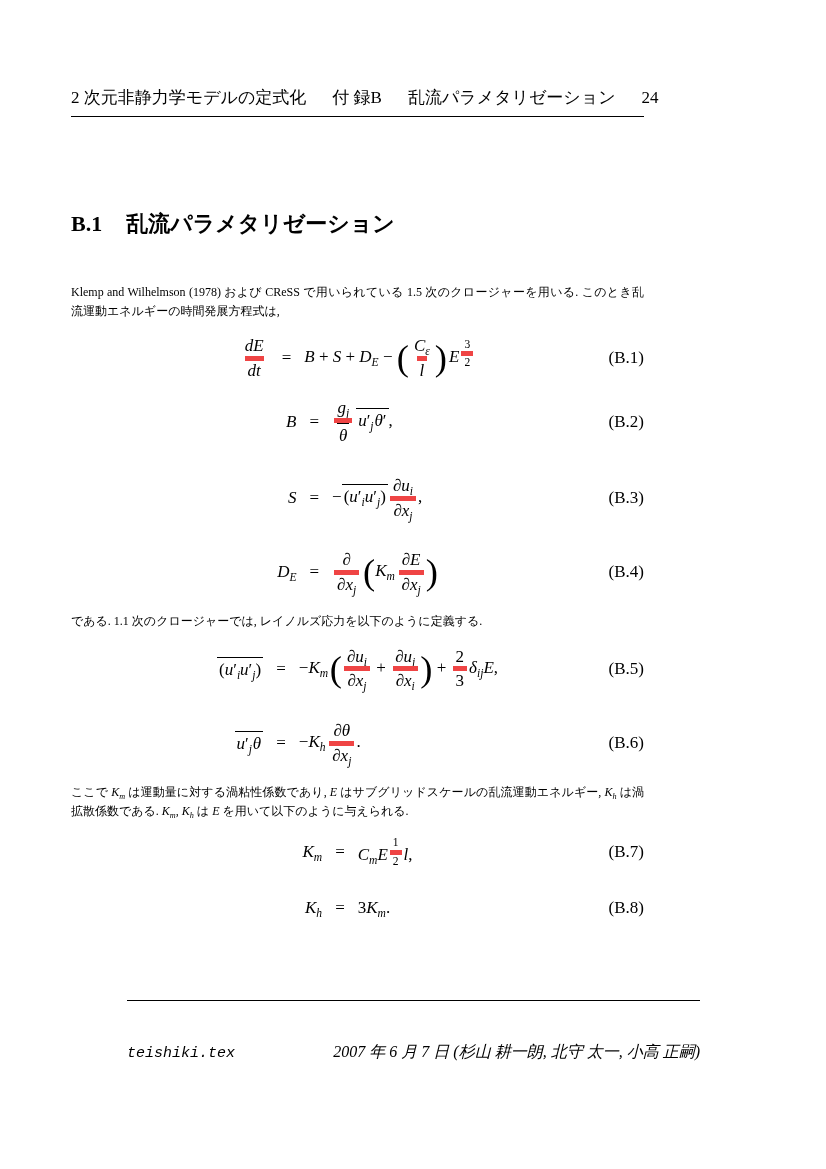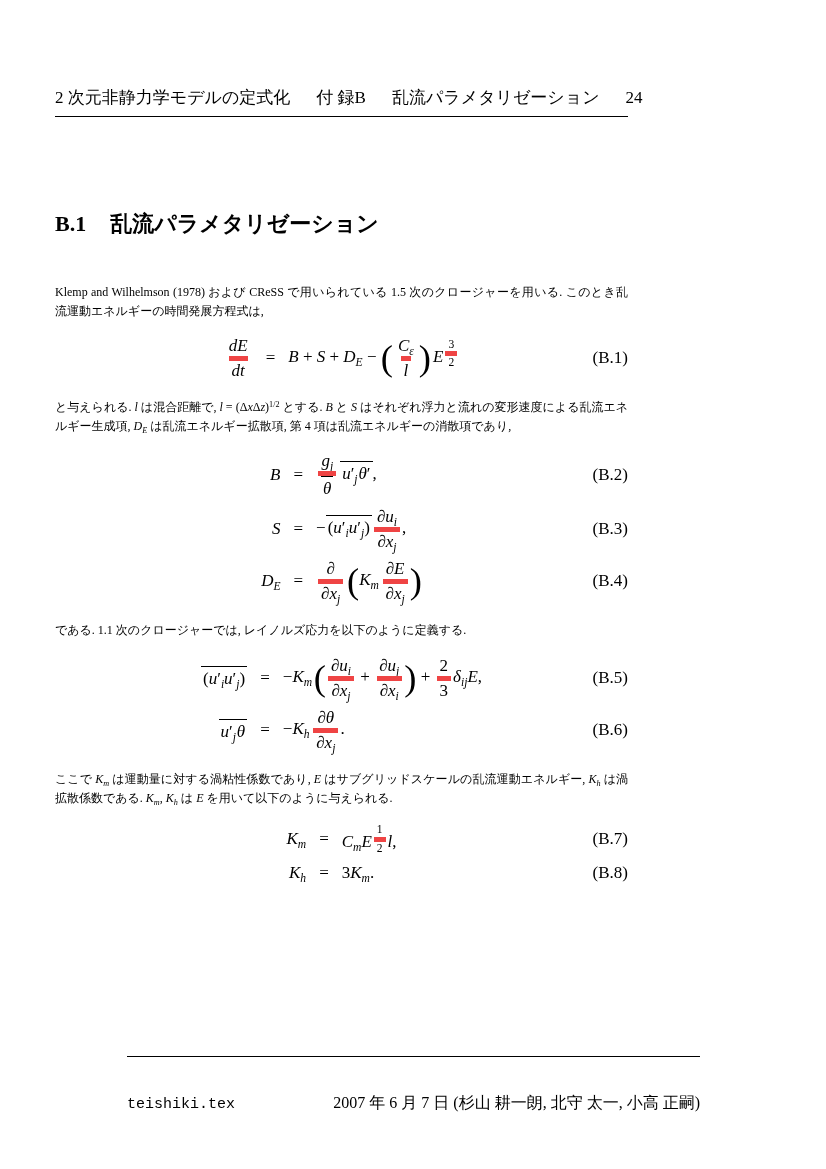--- a/index.html
+++ b/index.html
@@ -2,21 +2,21 @@
 <html lang="ja"><head>
 <meta charset="utf-8">
 <style>
   html,body{margin:0;padding:0;}
   body{
     width:826px;height:1169px;background:#ffffff;color:#000;
     font-family:"Liberation Serif","DejaVu Serif",serif;
     position:relative;overflow:hidden;
     -webkit-font-smoothing:antialiased;
   }
-  .content{width:573px;margin-left:55px;padding-top:86px;font-family:Liberation Serif, serif;}
+  .content{width:573px;margin-left:71px;padding-top:86px;font-family:Liberation Serif, serif;}
 
   
   .runhead{
     display:flex;align-items:baseline;font-size:17px;
     border-bottom:1px solid #000;padding-bottom:7px;
   }
   .runhead .seg{margin-right:26px;white-space:nowrap;}
   .runhead .pageno{margin-left:auto;margin-right:0;}
 
   
@@ -48,33 +48,33 @@
     vertical-align:middle;text-align:center;margin:0 2px;line-height:1.15;
   }
   .mfrac > .num{padding:0 3px;}
   .mfrac > .den{border-top:5px solid #ef4444;padding:0 3px;}
   .movl{display:inline-block;border-top:1px solid #000;padding:1px 2px 0 2px;line-height:1.25;}
   .mbig{font-size:215%;line-height:0;vertical-align:middle;display:inline-block;font-weight:300;}
 
   
   .eqgrid{
     display:grid;grid-template-columns:1fr max-content max-content max-content 1fr;
-    align-items:center;row-gap:8px;margin:16px 0 18px 0;font-size:17px;
+    align-items:center;row-gap:30px;margin:16px 0 18px 0;font-size:17px;
   }
   .eqgrid .lhs{justify-self:end;text-align:right;}
   .eqgrid .rel{padding:0 13px;}
   .eqgrid .rhs{justify-self:start;}
   .eqgrid .lab{justify-self:end;}
   .eqgrid .gsp{min-width:1px;}
 
   
   .pagefoot{
-    position:absolute;left:127px;top:1056px;width:573px;
-    border-top:1px solid #000;
-    display:flex;align-items:baseline;font-size:16px;
+    position:absolute;left:127px;top:1000px;width:573px;
+    border-top:1px solid #000;padding-top:5px;
+    display:flex;align-items:baseline;font-size:16px;font-style:italic;
   }
   .pagefoot .fleft{font-family:"Liberation Mono","DejaVu Sans Mono",monospace;font-size:15px;}
   .pagefoot .fright{margin-left:auto;white-space:nowrap;margin-top:36px;}
 </style>
 </head>
 <body>
 
 <div class="content">
 
   <div class="runhead">
@@ -101,21 +101,20 @@
     <span class="rhs"><span class="mi">B</span> + <span class="mi">S</span> + <span class="mi">D</span><span class="msub"><span class="mi">E</span></span> − <span class="mbig">(</span><span class="mfrac">
           <span class="num"><span class="mi">C</span><span class="msub"><span class="mi">ε</span></span></span>
           <span class="den"><span class="mi">l</span></span>
         </span><span class="mbig">)</span><span style="display: inline-block; width: 0.12em;"></span><span class="mi">E</span><span class="msup"><span class="mfrac">
             <span class="num">3</span>
             <span class="den">2</span>
           </span></span></span>
     <span class="lab">(B.1)</span>
   </div>
 
-  <p class="para">と与えられる. <span class="mi">l</span> は混合距離で, <span class="mi">l</span> = (Δ<span class="mi">x</span>Δ<span class="mi">z</span>)<span class="msup">1/2</span> とする. <span class="mi">B</span> と <span class="mi">S</span> はそれぞれ浮力と流れの変形速度による乱流エネルギー生成項, <span class="mi">D</span><span class="msub"><span class="mi">E</span></span> は乱流エネルギー拡散項, 第 4 項は乱流エネルギーの消散項であり,</p>
 
   <div class="eqgrid">
     <span class="gsp"></span>
     <span class="lhs"><span class="mi">B</span></span>
     <span class="rel">=</span>
     <span class="rhs"><span class="mfrac">
           <span class="num"><span class="mi">g</span><span class="msub"><span class="mi">j</span></span></span>
           <span class="den"><span class="movl"><span class="mi">θ</span></span></span>
         </span><span style="display: inline-block; width: 0.1em;"></span><span class="movl"><span class="mi">u</span>′<span class="msub"><span class="mi">j</span></span><span style="display: inline-block; width: 0.05em;"></span><span class="mi">θ</span>′</span>,</span>
     <span class="lab">(B.2)</span>

